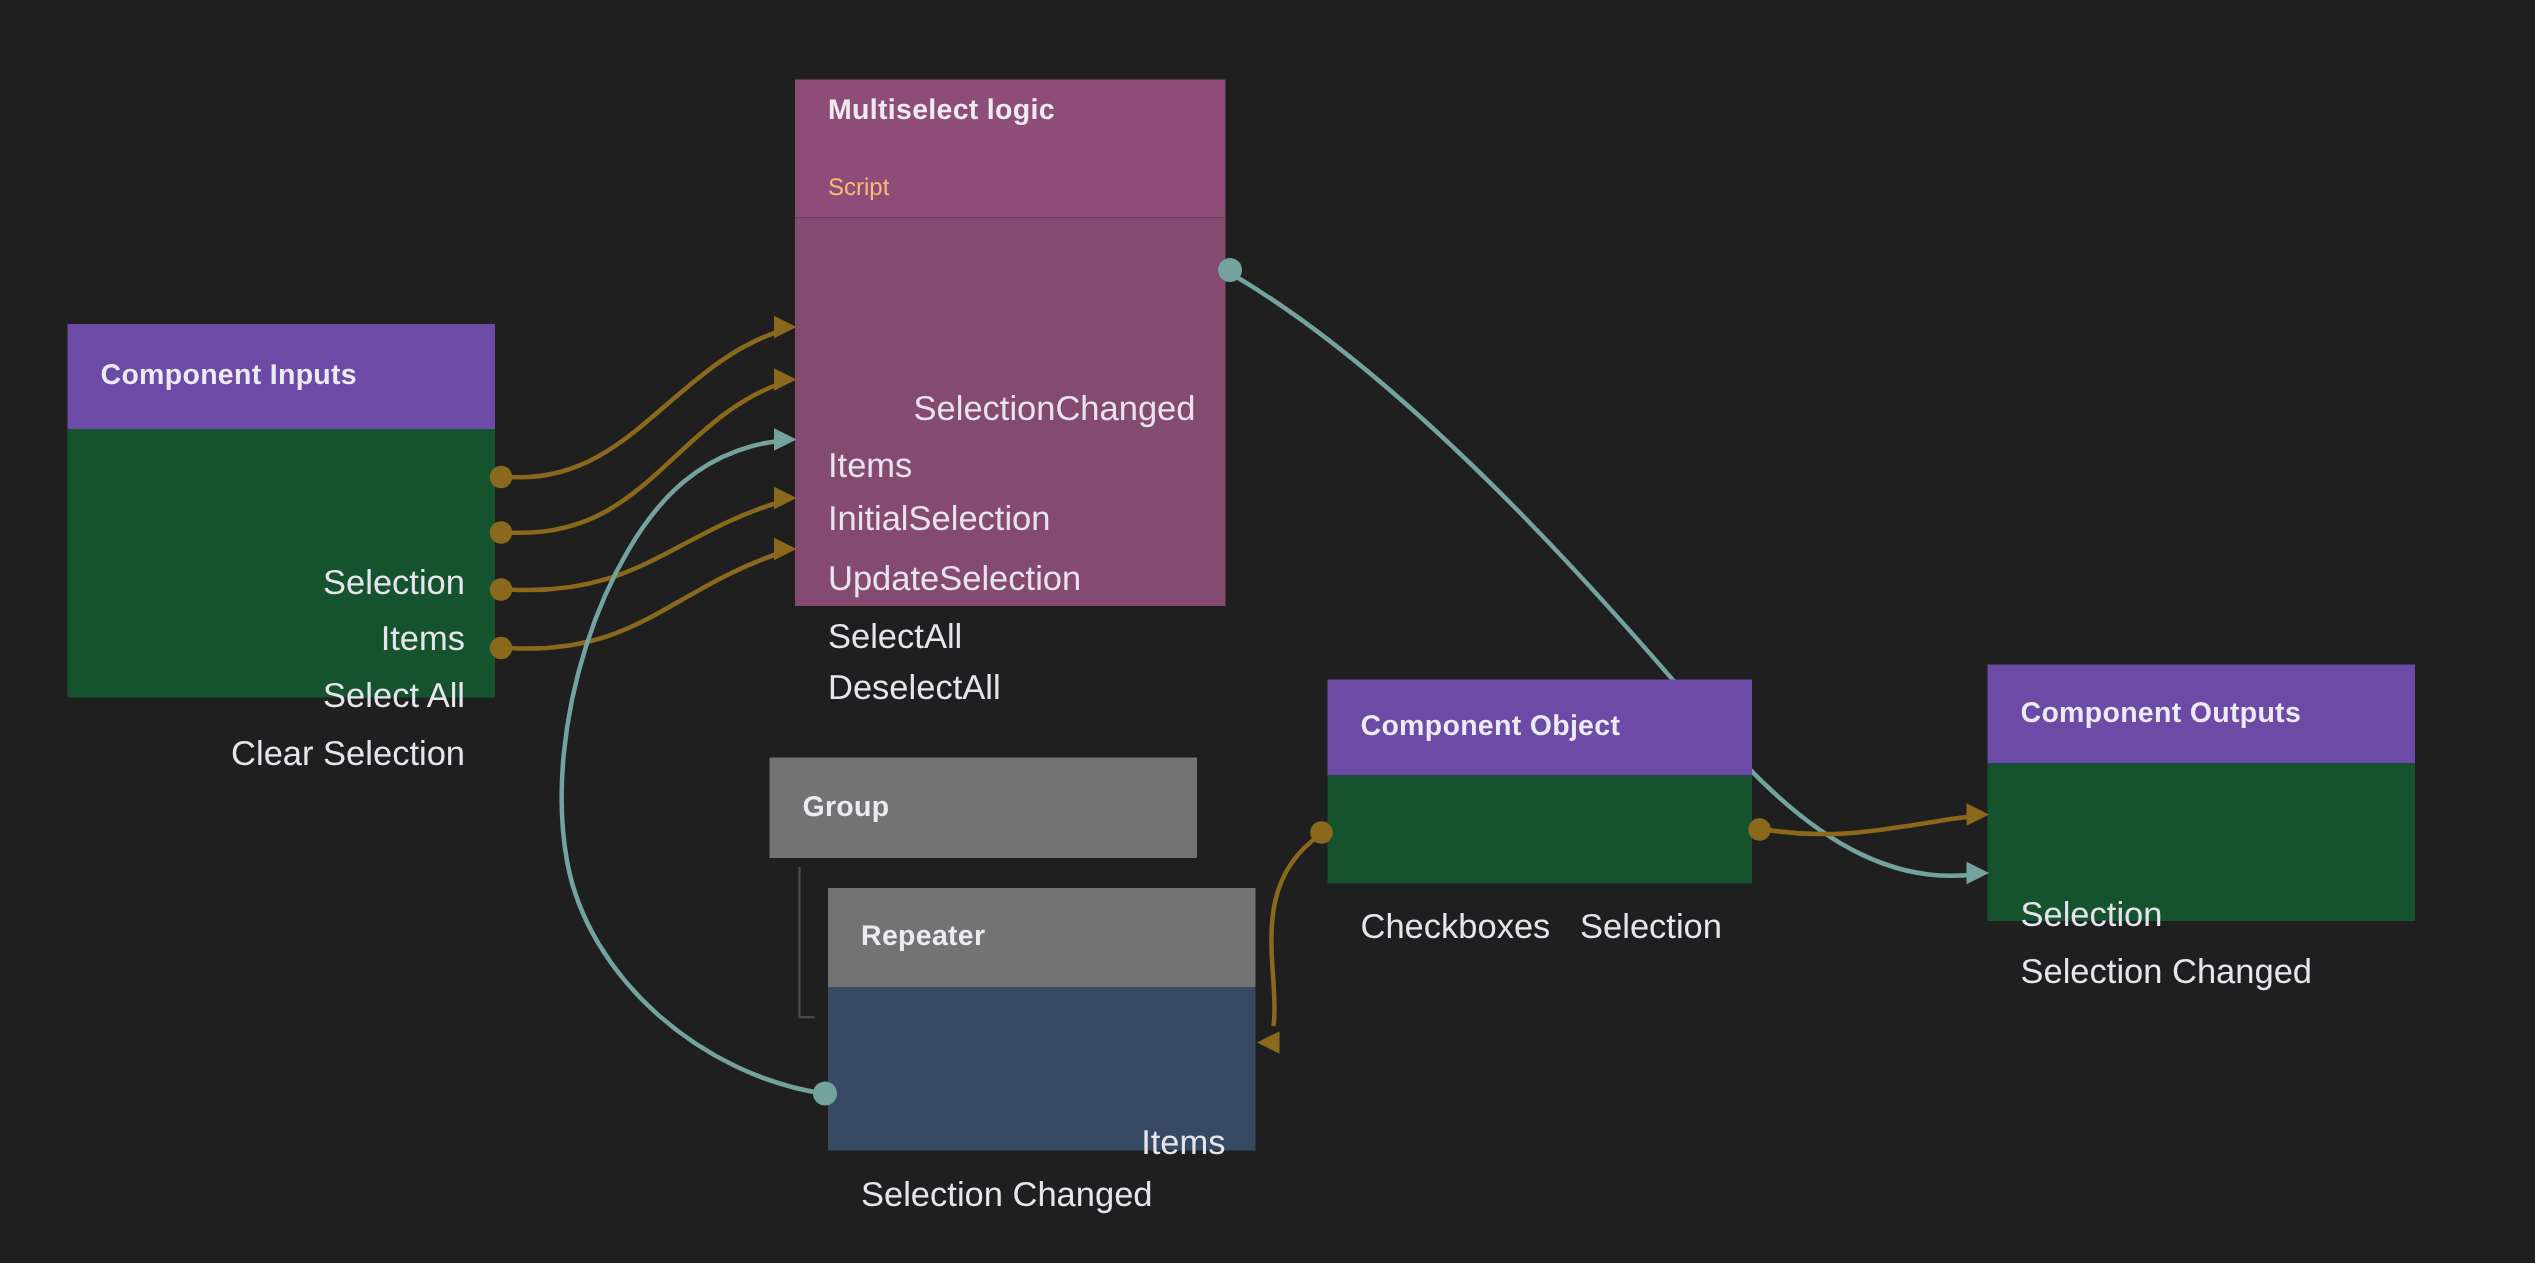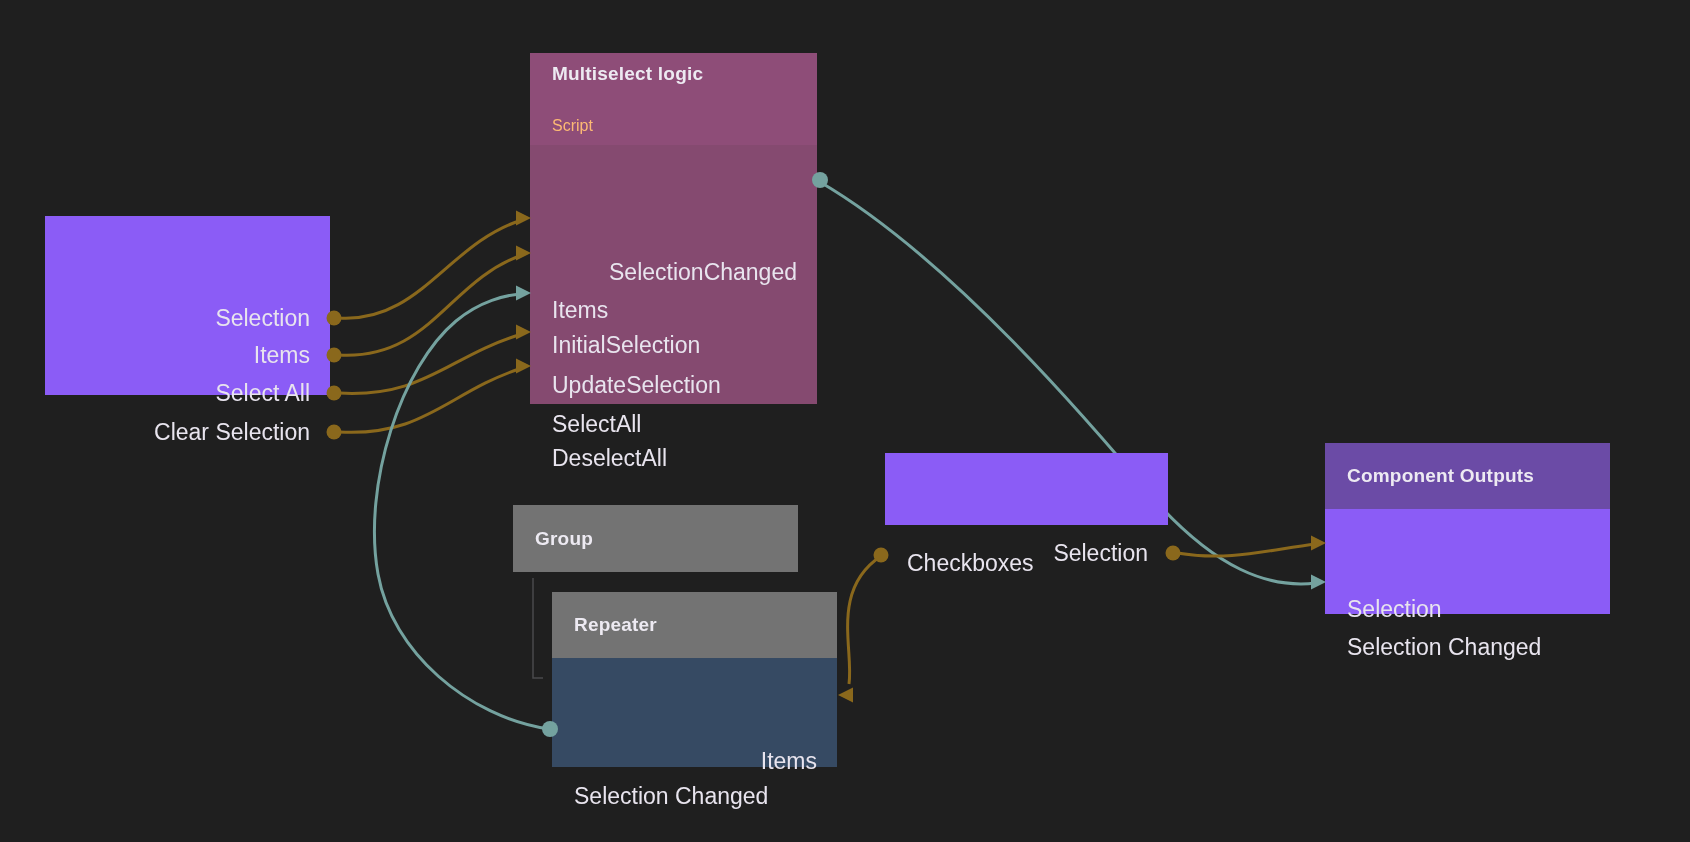--- a/index.html
+++ b/index.html
@@ -22,21 +22,21 @@
   .port{
     position:absolute;height:26px;line-height:26px;font-size:23px;color:#e8e4ee;
     white-space:nowrap;
   }
   .port.left{left:22px;}
   .port.right{right:20px;text-align:right;}
   
   .pink  .header{background:#8e4d78;gap:29px;}
   .pink  .body  {background:#854a70;}
   .purple .header{background:#6b4ba6;}
-  .purple .body  {background:#8b5cf6;}
+  .purple .body  {background:#14532d;}
   .slate .header{background:#737373;}
   .slate .body  {background:#364a63;}
   .edge{fill:none;stroke-width:3;}
   .edge.gold{stroke:#8a681c;}
   .edge.teal{stroke:#74a29f;}
   .dot.gold, .arrow.gold{fill:#8a681c;}
   .dot.teal, .arrow.teal{fill:#74a29f;}
   .hierarchy{fill:none;stroke:#4a4a4c;stroke-width:1.5;}
 </style>
 </head>
@@ -65,20 +65,23 @@
       <div class="port right" style="top:114px;">SelectionChanged</div>
       <div class="port left" style="top:152px;">Items</div>
       <div class="port left" style="top:187px;">InitialSelection</div>
       <div class="port left" style="top:227px;">UpdateSelection</div>
       <div class="port left" style="top:266px;">SelectAll</div>
       <div class="port left" style="top:300px;">DeselectAll</div>
     </div>
   </div>
 
   <div class="node purple" style="left:45px;top:216px;width:285px;height:249px;">
+    <div class="header" style="height:70px;">
+      <div class="title">Component Inputs</div>
+    </div>
     <div class="body" style="height:179px;">
       <div class="port right" style="top:89px;">Selection</div>
       <div class="port right" style="top:126px;">Items</div>
       <div class="port right" style="top:164px;">Select All</div>
       <div class="port right" style="top:203px;">Clear Selection</div>
     </div>
   </div>
 
   <div class="node slate" style="left:513px;top:505px;width:285px;height:67px;">
     <div class="header" style="height:67px;">
@@ -90,22 +93,25 @@
     <div class="header" style="height:66px;">
       <div class="title">Repeater</div>
     </div>
     <div class="body" style="height:109px;">
       <div class="port right" style="top:90px;">Items</div>
       <div class="port left" style="top:125px;">Selection Changed</div>
     </div>
   </div>
 
   <div class="node purple" style="left:885px;top:453px;width:283px;height:136px;">
+    <div class="header" style="height:64px;">
+      <div class="title">Component Object</div>
+    </div>
     <div class="body" style="height:72px;">
-      <div class="port left" style="top:87px;margin-top:10px;">Checkboxes</div>
+      <div class="port left" style="top:87px;">Checkboxes</div>
       <div class="port right" style="top:87px;">Selection</div>
     </div>
   </div>
 
   <div class="node purple" style="left:1325px;top:443px;width:285px;height:171px;">
     <div class="header" style="height:66px;">
       <div class="title">Component Outputs</div>
     </div>
     <div class="body" style="height:105px;">
       <div class="port left" style="top:87px;">Selection</div>

